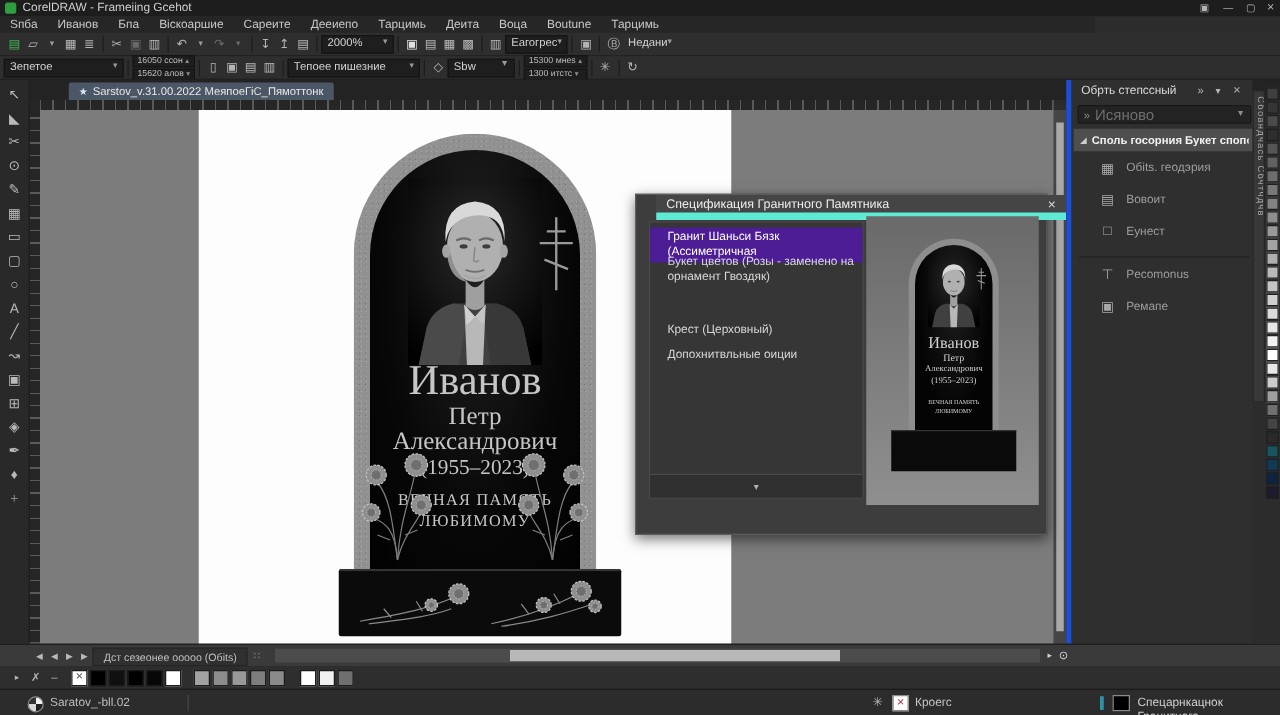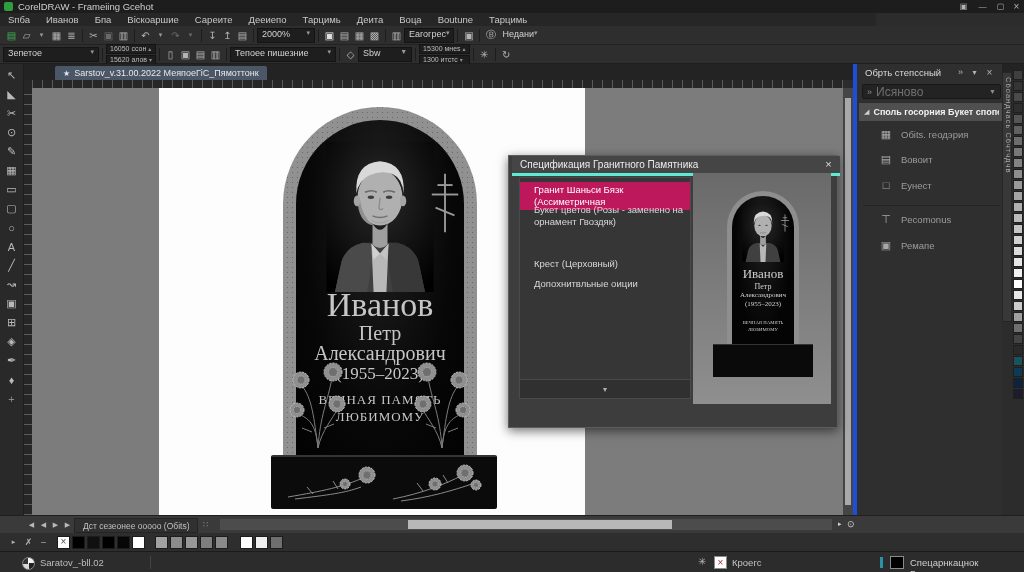--- a/index.html
+++ b/index.html
@@ -53,27 +53,27 @@
     background-size:4px 4px,5px 5px;background-position:0 0,2px 3px}
   #stone-inner{position:absolute;left:13px;top:13px;width:168px;height:336px;border-radius:84px 84px 0 0;
     background:radial-gradient(ellipse at 50% 28%,#202020 0%,#070707 62%,#020202 100%)}
   .mtext{position:absolute;left:0;width:100%;text-align:center;font-family:"Liberation Serif",serif;
          color:#c6c6c6}
   #base{left:271px;top:455px;width:226px;height:52px;background:#0b0b0b;border-top:2px solid #343434;
         border-radius:2px}
   
   #dialog{left:508px;top:155px;width:330px;height:273px;background:#3d3d3d;border:1px solid #5d5d5d;
           box-shadow:0 3px 10px rgba(0,0,0,.55);box-sizing:border-box}
-  #dlg-title{position:absolute;left:3px;top:0;width:100%;height:20px;background:#454545;display:flex;
-             align-items:center;border-bottom:3px solid #5eead4;box-sizing:border-box}
+  #dlg-title{position:absolute;left:16px;top:0;width:100%;height:20px;background:#454545;display:flex;
+             align-items:center;border-bottom:6px solid #5eead4;box-sizing:border-box}
   #dlg-list{position:absolute;left:10px;top:21px;width:172px;height:222px;background:#363636;
             border:1px solid #4a4a4a;box-sizing:border-box}
   .dlg-item{position:absolute;left:0;width:100%;font-size:9.5px;color:#d8d8d8;padding:2px 4px 2px 14px;
             box-sizing:border-box;line-height:12px}
-  .dlg-item.sel{background:#be185d;color:#fff}
+  .dlg-item.sel{background:#4c1d95;color:#fff}
   #dlg-preview{position:absolute;left:184px;top:17px;width:138px;height:231px;
                background:linear-gradient(#6a6a6a,#8f8f8f)}
   .ministone{position:absolute;left:34px;top:18px;width:72px;height:153px;border-radius:36px 36px 0 0;
              background:#8e8e8e}
   .ministone-in{position:absolute;left:5px;top:5px;width:62px;height:148px;border-radius:31px 31px 0 0;
                 background:radial-gradient(ellipse at 50% 25%,#1e1e1e,#040404 65%)}
   .minitext{position:absolute;left:0;width:100%;text-align:center;font-family:"Liberation Serif",serif;
             color:#cfcfcf}
   .minibase{position:absolute;left:20px;top:171px;width:100px;height:32px;background:#0a0a0a;
             border-top:1px solid #333}

